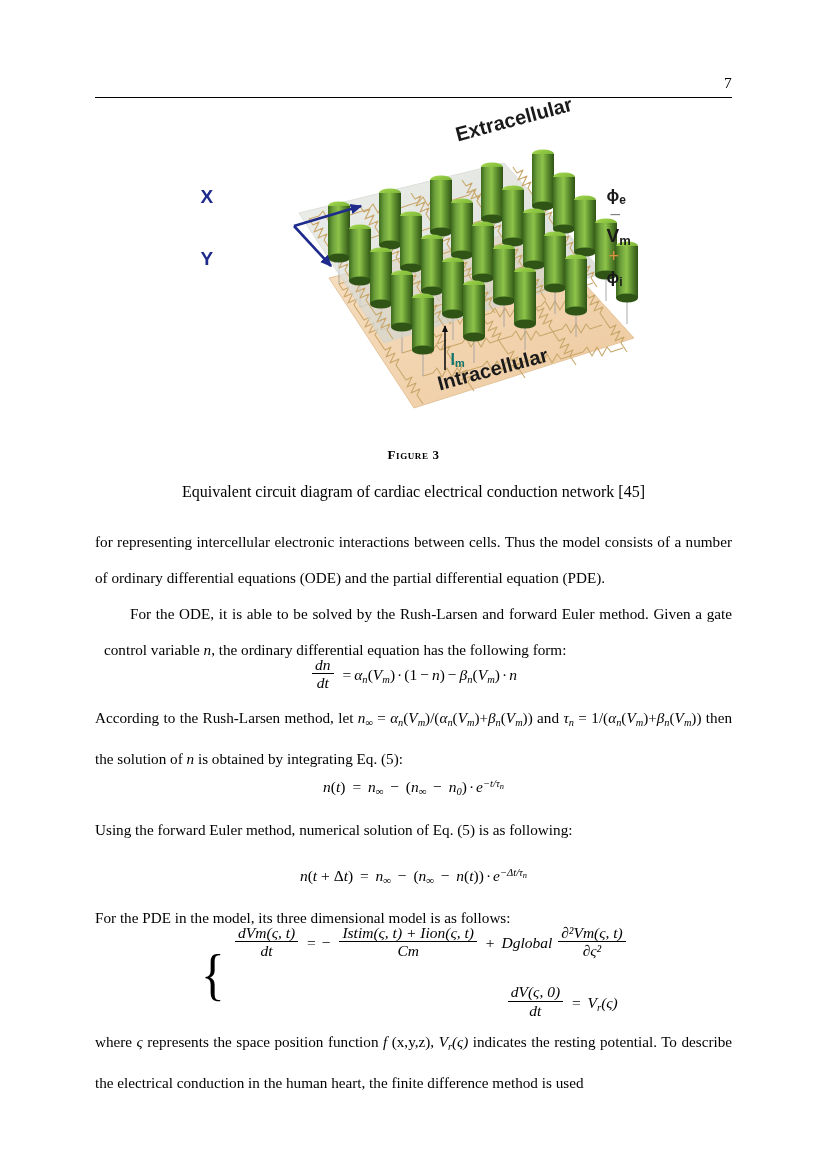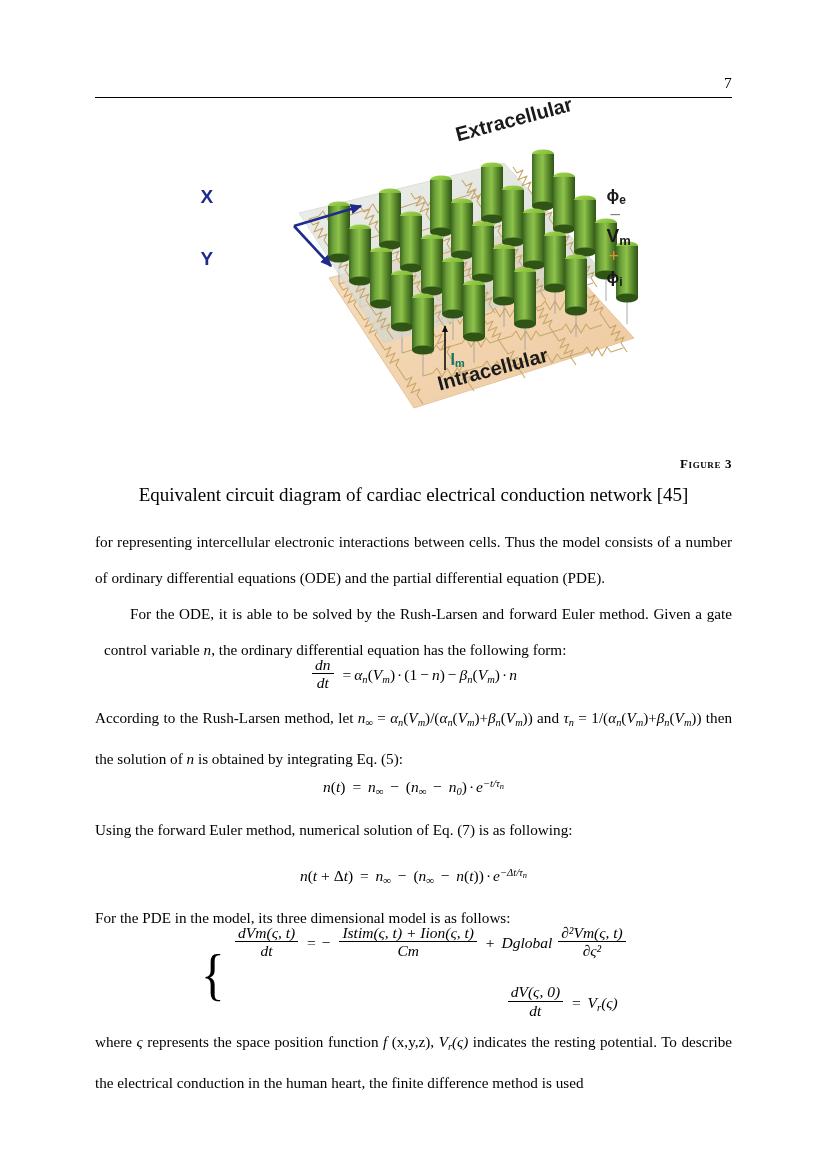--- a/index.html
+++ b/index.html
@@ -62,31 +62,31 @@
   .scene {
     position: absolute;
     left: 0;
     top: 0;
     width: 470px;
     height: 330px;
   }
   .scene svg { display: block; }
 
   .fig-caption-head {
-    margin-top: 18px;
-    text-align: right;
+    margin-top: 9px;
+    text-align: center;
     font-size: 13px;
     font-weight: bold;
     font-variant: small-caps;
     letter-spacing: .6px;
   }
   .fig-caption-text {
-    margin-top: 11px;
+    margin-top: 19px;
     text-align: center;
-    font-size: 19px;
+    font-size: 16px;
     line-height: 1.25;
   }
 
   
   .body-col {
     position: absolute;
     left: 95px;
     width: 637px;
     font-size: 15.2px;
     line-height: 36px;
@@ -513,21 +513,21 @@
     <p class="para"><span>According to the Rush-Larsen method, let </span><span class="mi">n<sub>∞</sub></span> = <span class="mi">α<sub>n</sub></span>(<span class="mi">V<sub>m</sub></span>)/(<span class="mi">α<sub>n</sub></span>(<span class="mi">V<sub>m</sub></span>)+<span class="mi">β<sub>n</sub></span>(<span class="mi">V<sub>m</sub></span>))<span> and </span><span class="mi">τ<sub>n</sub></span> = 1/(<span class="mi">α<sub>n</sub></span>(<span class="mi">V<sub>m</sub></span>)+<span class="mi">β<sub>n</sub></span>(<span class="mi">V<sub>m</sub></span>))<span> then the solution of </span><span class="mi">n</span><span> is obtained by integrating Eq. (5):</span></p>
   </div>
 
   <div class="body-col eqn" style="top:766px;">
     <span class="mi">n</span>(<span class="mi">t</span>) <span class="op">=</span> <span class="mi">n<sub>∞</sub></span>
     <span class="op">−</span> (<span class="mi">n<sub>∞</sub></span> <span class="op">−</span>
     <span class="mi">n<sub>0</sub></span>)<span class="dotop">·</span><span class="mi">e</span><sup>−t/τ<sub style="font-size:.8em;">n</sub></sup>
   </div>
 
   <div class="body-col" style="top:812px;">
-    <p class="para">Using the forward Euler method, numerical solution of Eq. (7) is as following:</p>
+    <p class="para">Using the forward Euler method, numerical solution of Eq. (5) is as following:</p>
   </div>
 
   <div class="body-col" style="top:900px;">
     <p class="para">For the PDE in the model, its three dimensional model is as follows:</p>
   </div>
 
   <div class="body-col eqn" style="top:855px;">
     <span class="mi">n</span>(<span class="mi">t</span> + Δ<span class="mi">t</span>) <span class="op">=</span>
     <span class="mi">n<sub>∞</sub></span> <span class="op">−</span> (<span class="mi">n<sub>∞</sub></span>
     <span class="op">−</span> <span class="mi">n</span>(<span class="mi">t</span>))<span class="dotop">·</span><span class="mi">e</span><sup>−Δt/τ<sub style="font-size:.8em;">n</sub></sup>

